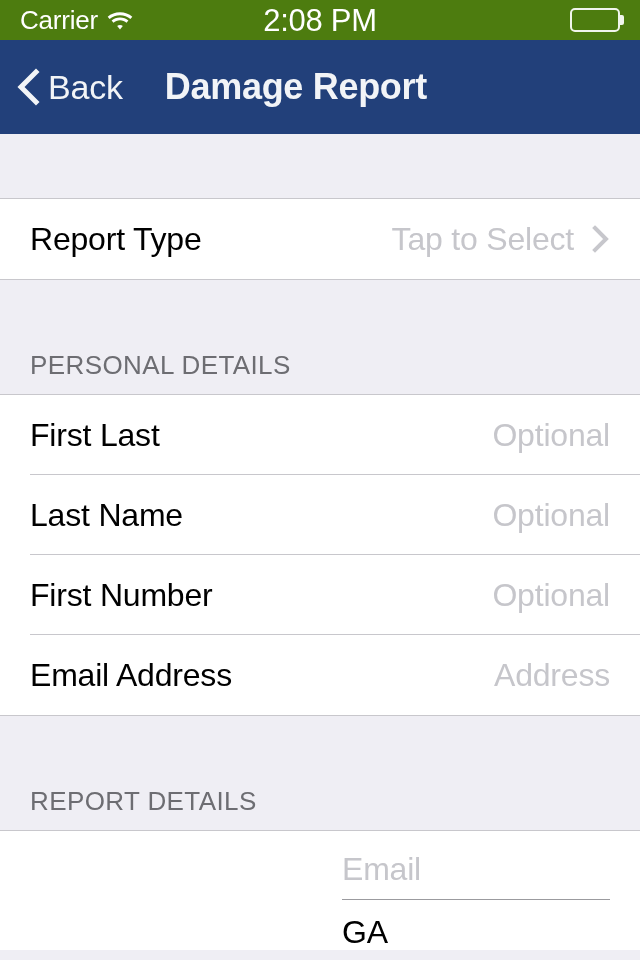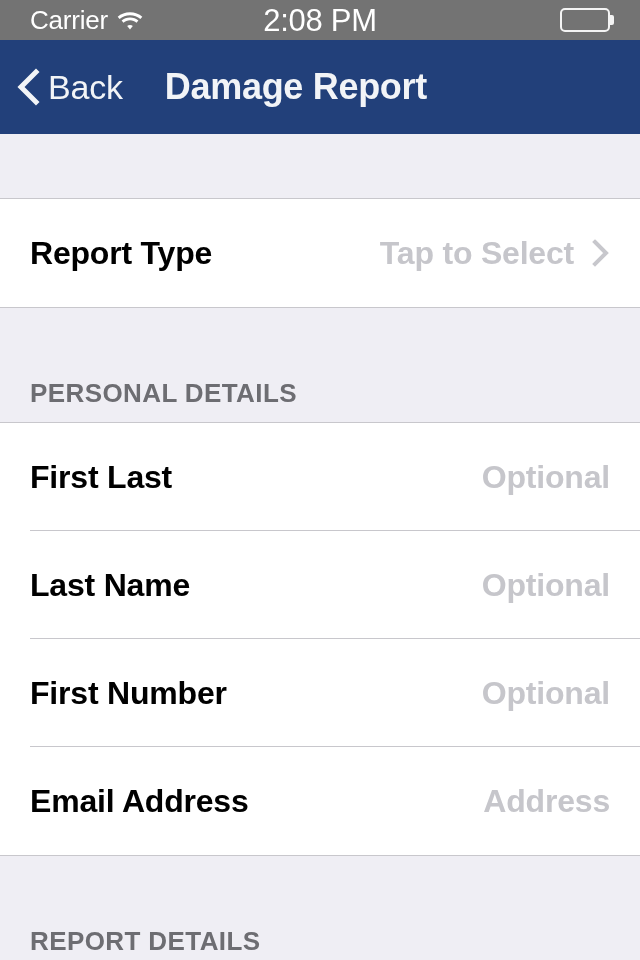--- a/index.html
+++ b/index.html
@@ -22,24 +22,24 @@
     width: 640px;
     height: 960px;
     background: #EFEEF4;
     overflow: hidden;
   }
 
   
   .status-bar {
     position: relative;
     height: 40px;
-    background: #737373;
-    display: flex;
-    align-items: center;
-    padding: 0 30px;
+    background: #4d7c0f;
+    display: flex;
+    align-items: center;
+    padding: 0 20px;
     color: #ffffff;
   }
 
   .status-left {
     display: flex;
     align-items: center;
     gap: 9px;
     flex: 0 0 auto;
   }
 
@@ -167,28 +167,27 @@
 
   .gap-top { height: 64px; }
 
   .section-block {
     background: #ffffff;
     border-top: 1px solid #C8C7CC;
     border-bottom: 1px solid #C8C7CC;
   }
 
   .row {
-    height: 108px;
+    height: 80px;
     display: flex;
     align-items: center;
     padding: 0 30px;
     background: #ffffff;
     position: relative;
     cursor: pointer;
-    font-weight: bold;
   }
 
   .row-label {
     font-size: 32px;
     color: #000000;
     letter-spacing: -0.2px;
     line-height: 1;
     flex: 0 0 auto;
   }
 
@@ -220,21 +219,20 @@
     background: #C8C7CC;
   }
 
   
   .section-header {
     background: #EFEEF4;
     display: flex;
     align-items: flex-end;
     padding: 0 30px 16px 30px;
     height: 114px;
-    font-weight: bold;
   }
 
   .section-header-text {
     font-size: 26px;
     color: #6D6D72;
     letter-spacing: 0.4px;
     line-height: 1;
   }
 
   

